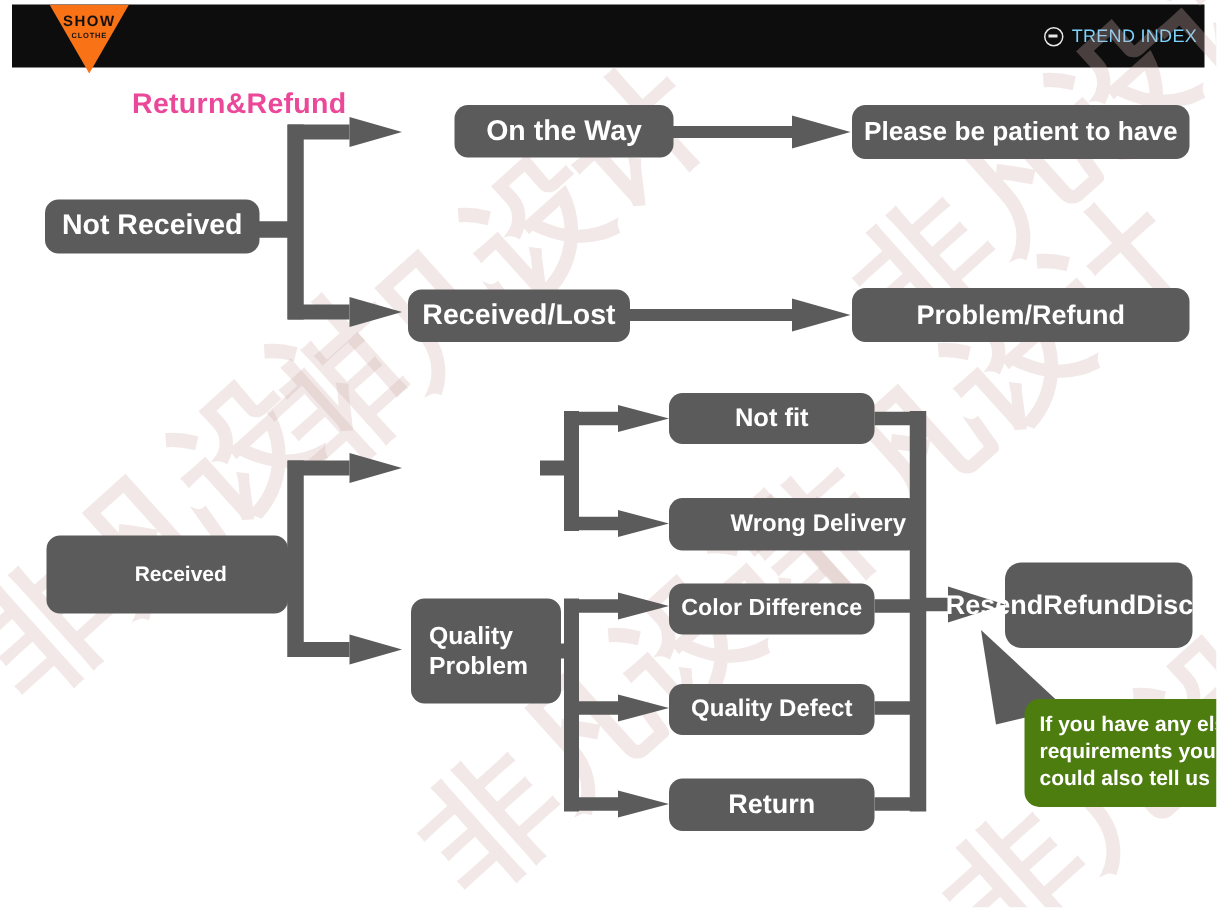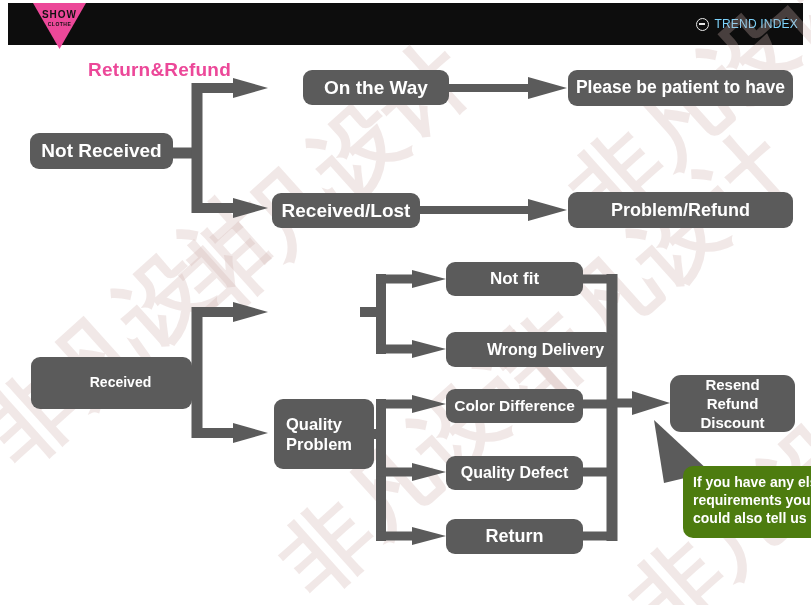--- a/index.html
+++ b/index.html
@@ -3,21 +3,21 @@
 <meta charset="utf-8">
 <style>
   html,body{margin:0;padding:0;background:#ffffff;}
   .page{
     position:relative;width:811px;height:605px;background:#ffffff;overflow:hidden;
     font-family:"Liberation Sans",sans-serif;
   }
   
   .hdr{position:absolute;left:8px;top:3px;width:795px;height:42px;background:#0d0d0d;}
   .logo-tri{
-    position:absolute;left:33px;top:3px;width:53px;height:46px;background:#ec4899;
+    position:absolute;left:33px;top:3px;width:53px;height:46px;background:#f97316;
     clip-path:polygon(0 0,100% 0,50% 100%);z-index:6;text-align:center;
   }
   .logo-line1{display:block;font-size:10px;font-weight:bold;letter-spacing:1px;color:#111;margin-top:6px;}
   .logo-line2{display:block;font-size:5px;font-weight:bold;letter-spacing:.5px;color:#111;margin-top:1px;}
   .hdr-title{
     position:absolute;left:80px;top:0;height:42px;display:flex;align-items:center;
     color:#ec4899;font-size:19px;font-weight:bold;letter-spacing:.2px;margin-top:46px;
   }
   .trend{
     position:absolute;right:5px;top:0;height:42px;display:flex;align-items:center;gap:5px;
@@ -55,22 +55,22 @@
   .n-recrefund{left:568px;top:192px;width:225px;height:36px;font-size:18px;}
   .n-root2{left:31px;top:357px;width:143px;height:52px;font-size:14px;padding-left:18px;}
   .n-notquality{left:274px;top:272px;width:88px;height:76px;font-size:16.5px;line-height:20px;}
   .n-quality{left:274px;top:399px;width:88px;height:70px;font-size:16.5px;line-height:20px;}
   .n-leaf0{left:446px;top:262px;width:137px;height:34px;font-size:17px;}
   .n-leaf1{left:446px;top:332px;width:137px;height:35px;font-size:16px;padding-left:31px;}
   .n-leaf2{left:446px;top:389px;width:137px;height:34px;font-size:15.5px;}
   .n-leaf3{left:446px;top:456px;width:137px;height:34px;font-size:16px;}
   .n-leaf4{left:446px;top:519px;width:137px;height:35px;font-size:18px;}
   .n-result{
-    left:670px;top:375px;width:125px;height:57px;font-size:15px;line-height:19px;
-    flex-direction:column;border-radius:11px;
+    left:670px;top:375px;width:125px;height:57px;font-size:18px;line-height:19px;
+    flex-direction:row;border-radius:11px;
   }
   .bubble{
     position:absolute;z-index:3;left:643px;top:466px;width:160px;height:72px;
     background:#4d7c0f;color:#ffffff;border-radius:10px;
     font-size:14px;font-weight:bold;line-height:18px;
     padding:7px 0 0 10px;box-sizing:border-box;margin-left:40px;
   }
   .bubble div{white-space:nowrap;}
   .n-result div{white-space:nowrap;}
 </style>

